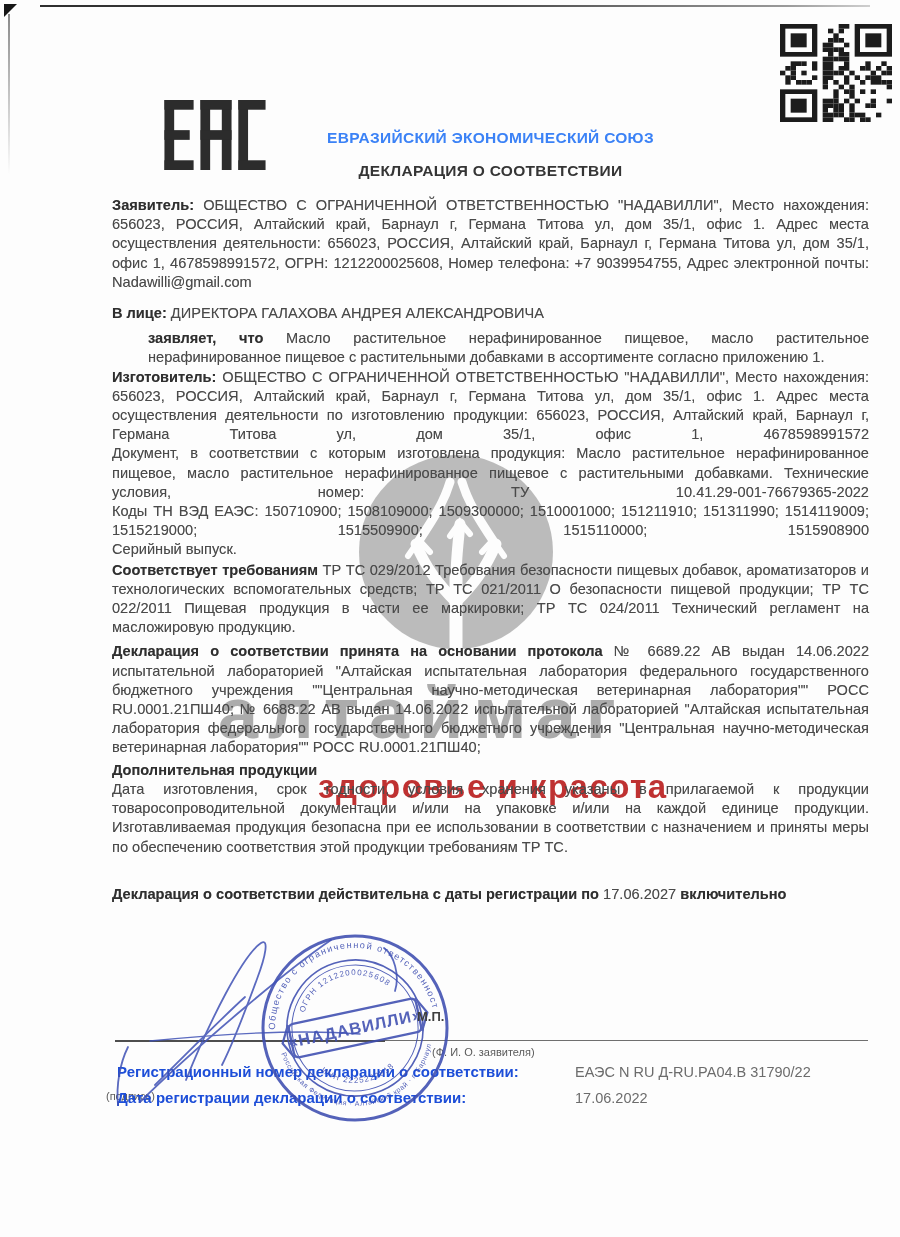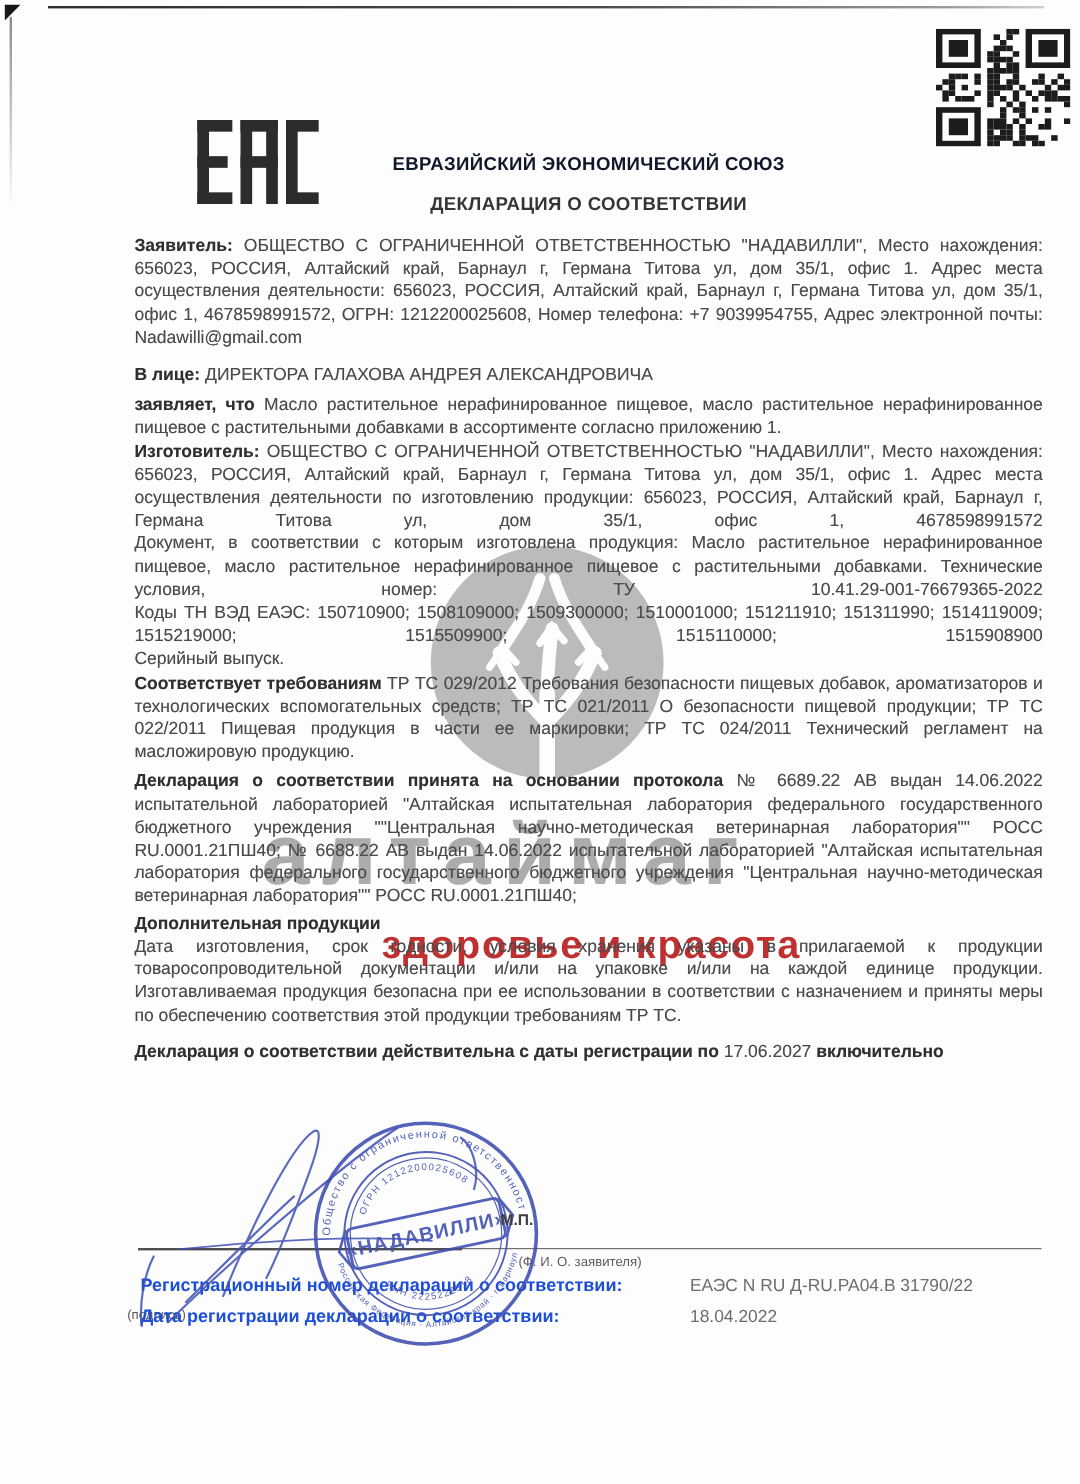--- a/index.html
+++ b/index.html
@@ -9,21 +9,21 @@
   .scan-topline{position:absolute;left:40px;top:5px;width:830px;height:2px;
         background:linear-gradient(to right,#2e2e2e,#4a4a4a 55%,#9a9a9a 90%,#cfcfcf);}
   .scan-corner{position:absolute;left:4px;top:4px;width:0;height:0;
         border-top:13px solid #161616;border-right:13px solid transparent;}
   .scan-leftline{position:absolute;left:8px;top:14px;width:2px;height:160px;
         background:linear-gradient(to bottom,#8a8a8a,rgba(200,200,200,0));}
   
   .eac{position:absolute;left:164px;top:100px;filter:blur(.3px);}
   .qr{position:absolute;left:780px;top:24px;}
   .titles{position:absolute;left:112px;top:0;width:757px;text-align:center;}
-  .title1{position:absolute;left:0;top:129px;width:100%;font-size:15.5px;font-weight:700;color:#0f172a;letter-spacing:.3px;}
+  .title1{position:absolute;left:0;top:129px;width:100%;font-size:15.5px;font-weight:700;color:#3b82f6;letter-spacing:.3px;}
   .title2{position:absolute;left:0;top:162px;width:100%;font-size:15.5px;font-weight:700;color:#353535;letter-spacing:.3px;}
   
   .doc{position:absolute;left:112px;top:196px;width:757px;font-size:14.6px;line-height:19.2px;
        color:#4a4a4a;text-shadow:0 0 .5px rgba(70,70,70,.45);z-index:1;}
   .doc p{margin:0;}
   .j{text-align:justify;}
   .jl{text-align:justify;text-align-last:justify;}
   .doc b{font-weight:700;color:#2f2f2f;}
   
   .wm{position:absolute;z-index:0;pointer-events:none;}
@@ -213,30 +213,30 @@
     </svg>
 
   <div class="titles">
     <div class="title1">ЕВРАЗИЙСКИЙ ЭКОНОМИЧЕСКИЙ СОЮЗ</div>
     <div class="title2">ДЕКЛАРАЦИЯ О СООТВЕТСТВИИ</div>
   </div>
 
   <div class="doc">
     <p class="j"><b>Заявитель:</b> <span>ОБЩЕСТВО С ОГРАНИЧЕННОЙ ОТВЕТСТВЕННОСТЬЮ "НАДАВИЛЛИ", Место нахождения: 656023, РОССИЯ, Алтайский край, Барнаул г, Германа Титова ул, дом 35/1, офис 1. Адрес места осуществления деятельности: 656023, РОССИЯ, Алтайский край, Барнаул г, Германа Титова ул, дом 35/1, офис 1, 4678598991572, ОГРН: 1212200025608, Номер телефона: +7 9039954755, Адрес электронной почты: Nadawilli@gmail.com</span></p>
     <p class="j" style="margin-top:12px;"><b>В лице:</b> <span>ДИРЕКТОРА ГАЛАХОВА АНДРЕЯ АЛЕКСАНДРОВИЧА</span></p>
-    <p class="j" style="margin-top:6px;"><b>заявляет, что</b> <span>Масло растительное нерафинированное пищевое, масло растительное нерафинированное пищевое с растительными добавками в ассортименте согласно приложению 1.</span></p>
+    <p class="j" style="margin-top:6px;margin-left:36px;"><b>заявляет, что</b> <span>Масло растительное нерафинированное пищевое, масло растительное нерафинированное пищевое с растительными добавками в ассортименте согласно приложению 1.</span></p>
     <p class="jl"><b>Изготовитель:</b> <span>ОБЩЕСТВО С ОГРАНИЧЕННОЙ ОТВЕТСТВЕННОСТЬЮ "НАДАВИЛЛИ", Место нахождения: 656023, РОССИЯ, Алтайский край, Барнаул г, Германа Титова ул, дом 35/1, офис 1. Адрес места осуществления деятельности по изготовлению продукции: 656023, РОССИЯ, Алтайский край, Барнаул г, Германа Титова ул, дом 35/1, офис 1, 4678598991572</span></p>
     <p class="jl"><span>Документ, в соответствии с которым изготовлена продукция: Масло растительное нерафинированное пищевое, масло растительное нерафинированное пищевое с растительными добавками. Технические условия, номер: ТУ 10.41.29-001-76679365-2022</span></p>
     <p class="jl"><span>Коды ТН ВЭД ЕАЭС: 150710900; 1508109000; 1509300000; 1510001000; 151211910; 151311990; 1514119009; 1515219000; 1515509900; 1515110000; 1515908900</span></p>
     <p><span>Серийный выпуск.</span></p>
     <p class="j" style="margin-top:1px;"><b>Соответствует требованиям</b> <span>ТР ТС 029/2012 Требования безопасности пищевых добавок, ароматизаторов и технологических вспомогательных средств; ТР ТС 021/2011 О безопасности пищевой продукции; ТР ТС 022/2011 Пищевая продукция в части ее маркировки; ТР ТС 024/2011 Технический регламент на масложировую продукцию.</span></p>
     <p class="j" style="margin-top:5px;"><b>Декларация о соответствии принята на основании протокола</b> <span>№ 6689.22 АВ выдан 14.06.2022 испытательной лабораторией "Алтайская испытательная лаборатория федерального государственного бюджетного учреждения ""Центральная научно-методическая ветеринарная лаборатория"" РОСС RU.0001.21ПШ40; № 6688.22 АВ выдан 14.06.2022 испытательной лабораторией "Алтайская испытательная лаборатория федерального государственного бюджетного учреждения "Центральная научно-методическая ветеринарная лаборатория"" РОСС RU.0001.21ПШ40;</span></p>
     <p style="margin-top:3px;"><b>Дополнительная продукции</b></p>
     <p class="j"><span>Дата изготовления, срок годности, условия хранения указаны в прилагаемой к продукции товаросопроводительной документации и/или на упаковке и/или на каждой единице продукции. Изготавливаемая продукция безопасна при ее использовании в соответствии с назначением и приняты меры по обеспечению соответствия этой продукции требованиям ТР ТС.</span></p>
-    <p class="j" style="margin-top:11px;"><b>Декларация о соответствии действительна с даты регистрации по</b> <span>17.06.2027</span> <b>включительно</b></p>
+    <p class="j" style="margin-top:28px;"><b>Декларация о соответствии действительна с даты регистрации по</b> <span>17.06.2027</span> <b>включительно</b></p>
   </div>
 
   <div class="sigline"></div>
   <div class="sigline-dark"></div>
   <div class="lbl-small" style="left:106px;top:1046px;margin-top:44px;">(подпись)</div>
   <div class="lbl-small" style="left:432px;top:1046px;">(Ф. И. О. заявителя)</div>
   <div class="mp">М.П.</div>
 
   <svg class="stamp" viewBox="0 0 210 210">
     <g transform="rotate(-12 105 105)" fill="none" stroke="#3d4db0">
@@ -267,15 +267,15 @@
       <path d="M60,170 C90,140 130,100 150,82"></path>
       <path d="M289,33 C299,40 305,60 300,76"></path>
       <path d="M23,190 C21,170 25,148 33,132"></path>
       <path d="M55,126 C125,119 205,114 265,119" stroke-width="1.4"></path>
     </g>
   </svg>
 
   <div class="foot-label" style="top:1063px;">Регистрационный номер декларации о соответствии:</div>
   <div class="foot-value" style="top:1064px;">ЕАЭС N RU Д-RU.РА04.В 31790/22</div>
   <div class="foot-label" style="top:1089px;">Дата регистрации декларации о соответствии:</div>
-  <div class="foot-value" style="top:1090px;">18.04.2022</div>
+  <div class="foot-value" style="top:1090px;">17.06.2022</div>
 
 </div>
 
 </body></html>

